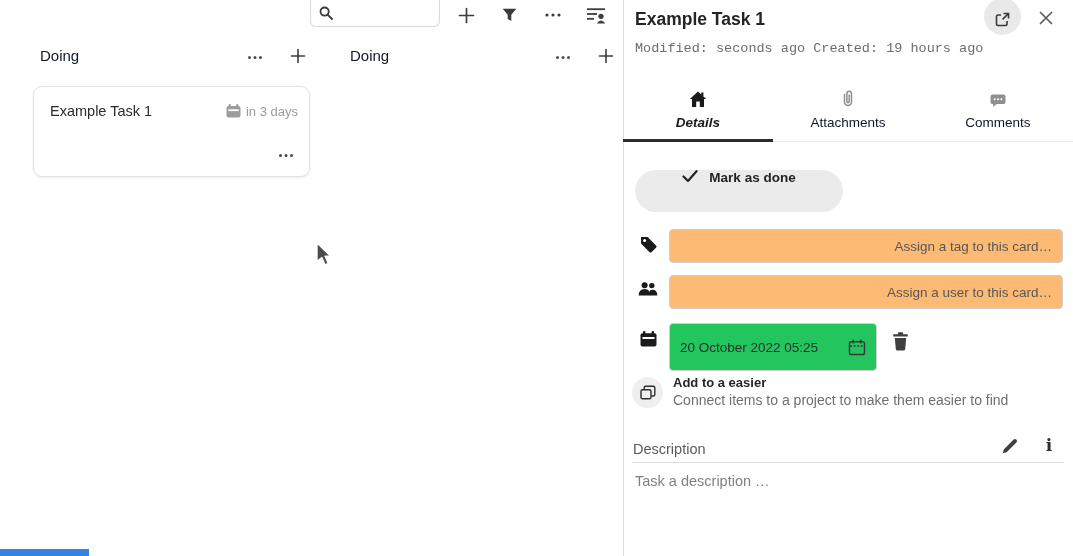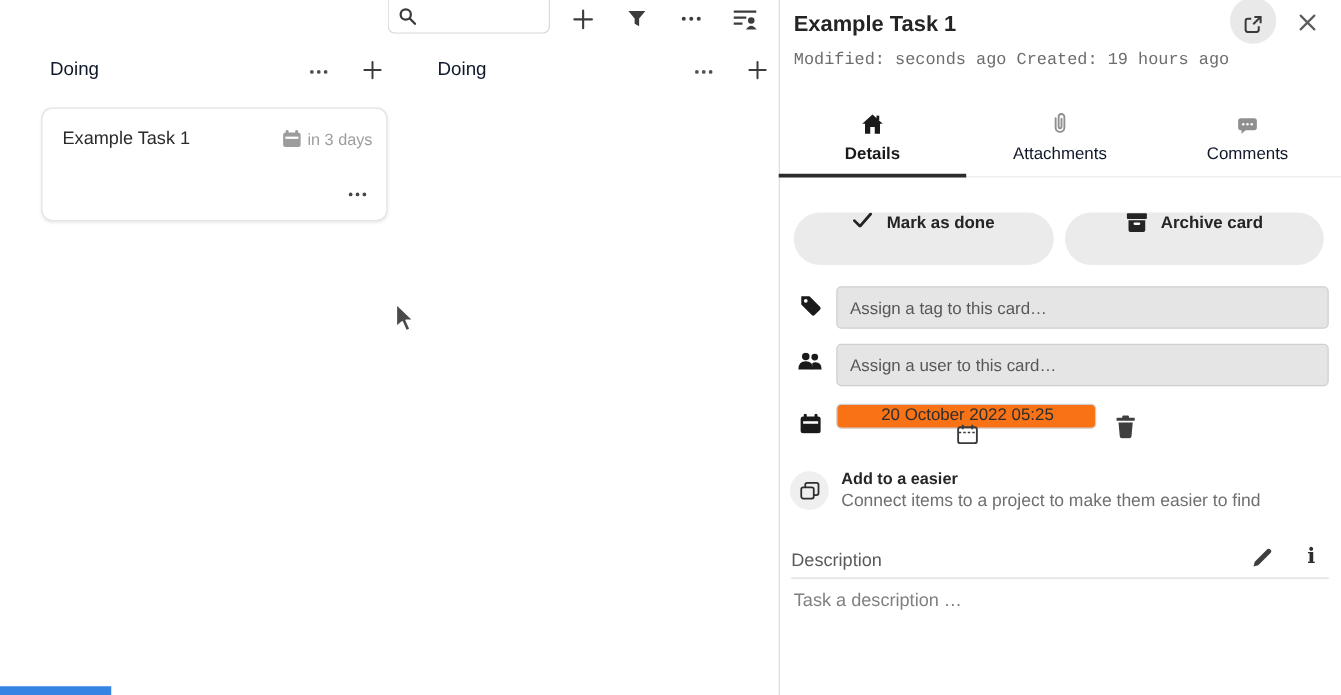--- a/index.html
+++ b/index.html
@@ -49,42 +49,41 @@
     cursor:pointer;
   }
   .close-btn { left:1035px; top:7px; width:22px; height:22px; }
 
   .tabs { left:623px; top:84px; width:450px; height:58px; display:flex;
           border-bottom:1px solid #ececec; }
   .tab { position:relative; width:150px; display:flex; flex-direction:column;
          align-items:center; cursor:pointer; }
   .tab .tab-icon { margin-top:6px; height:18px; display:flex; align-items:flex-end; }
   .tab .tab-label { margin-top:7px; font-size:13.5px; color:#0f172a; }
-  .tab.active .tab-label { color:#1a1a1a; font-weight:700; }
+  .tab.active .tab-label { color:#1a1a1a; font-weight:700;font-style:italic; }
   .tab.active::after { content:""; position:absolute; left:0; bottom:-1px;
                        width:100%; height:3px; background:#2c2c2c; }
 
   .pill-btn {
     top:170px; height:42px; border-radius:21px; background:#ebebeb; border:none;
     display:flex; justify-content:center; gap:11px;
     font-family:"Liberation Sans", sans-serif; font-size:13.5px; font-weight:700;
     color:#242424; cursor:pointer;
   }
   .text-entry {
-    height:34px; border:1px solid #cfcfcf; border-radius:4px; background:#e5e5e5;
+    height:34px; border:1px solid #cfcfcf; border-radius:4px; background:#fdba74;
     font-family:"Liberation Sans", sans-serif; font-size:13.5px; color:#2e2e2e;
-    padding:0 10px; outline:none; width:394px; left:669px;
+    padding:0 10px; outline:none; width:394px; left:669px;text-align:right;
   }
   .text-entry::placeholder { color:#575757; opacity:1; }
 
   .date-field {
-    left:669px; top:323px; width:208px; height:20px; border:1px solid #cfcfcf;
-    border-radius:4px; background:#f97316; display:flex; align-items:center;
+    left:669px; top:323px; width:208px; height:48px; border:1px solid #cfcfcf;
+    border-radius:4px; background:#22c55e; display:flex; align-items:center;
     padding:0 8px 0 10px;
-    flex-direction:column;
   }
   .date-text { flex:1; font-size:13.5px; color:#2e2e2e; }
 
   .project-circle {
     left:632px; top:377px; width:31px; height:31px; border-radius:50%;
     background:#efefef; display:flex; align-items:center; justify-content:center;
   }
   .project-title { left:673px; top:375px; font-size:13px; font-weight:600; color:#262626; }
   .project-sub   { left:673px; top:392px; font-size:14px; color:#6f6f6f; }
 
@@ -236,28 +235,20 @@
       <span class="tab-label">Comments</span>
     </div>
   </div>
 
   <button class="abs pill-btn" style="left:635px;width:208px;">
     <svg width="16" height="12" viewBox="0 0 16 12">
       <path d="M1.5 6.5 L6 11 L14.5 1.2" fill="none" stroke="#242424" stroke-width="2.2" stroke-linecap="round" stroke-linejoin="round"></path>
     </svg>
     <span>Mark as done</span>
   </button>
-  <button class="abs pill-btn" style="left:852px;width:207px;">
-    <svg width="17" height="16" viewBox="0 0 17 16">
-      <rect x="0.5" y="0.5" width="16" height="4.6" rx="0.8" fill="#242424"></rect>
-      <path d="M1.8 6.2 H15.2 V14 A1.5 1.5 0 0 1 13.7 15.5 H3.3 A1.5 1.5 0 0 1 1.8 14 Z" fill="#242424"></path>
-      <rect x="5.8" y="8" width="5.4" height="1.9" rx="0.9" fill="#ffffff"></rect>
-    </svg>
-    <span>Archive card</span>
-  </button>
 
   <svg class="abs" style="left:640px;top:236px;" width="17" height="17" viewBox="0 0 17 17">
     <path d="M1 1 L7.6 1 L16 9.4 A1.6 1.6 0 0 1 16 11.7 L11.7 16 A1.6 1.6 0 0 1 9.4 16 L1 7.6 Z" fill="#1a1a1a"></path>
     <circle cx="4.6" cy="4.6" r="1.5" fill="#ffffff"></circle>
   </svg>
   <input class="abs text-entry" style="top: 229px;" type="text" placeholder="Assign a tag to this card…">
 
   <svg class="abs" style="left:638px;top:282px;" width="20" height="14" viewBox="0 0 20 14">
     <circle cx="13.8" cy="3.6" r="2.7" fill="#1a1a1a"></circle>
     <path d="M12 13.5 H19.3 Q19.3 7.8 14.3 7.8 Q12.8 7.8 11.8 8.6 Z" fill="#1a1a1a"></path>

